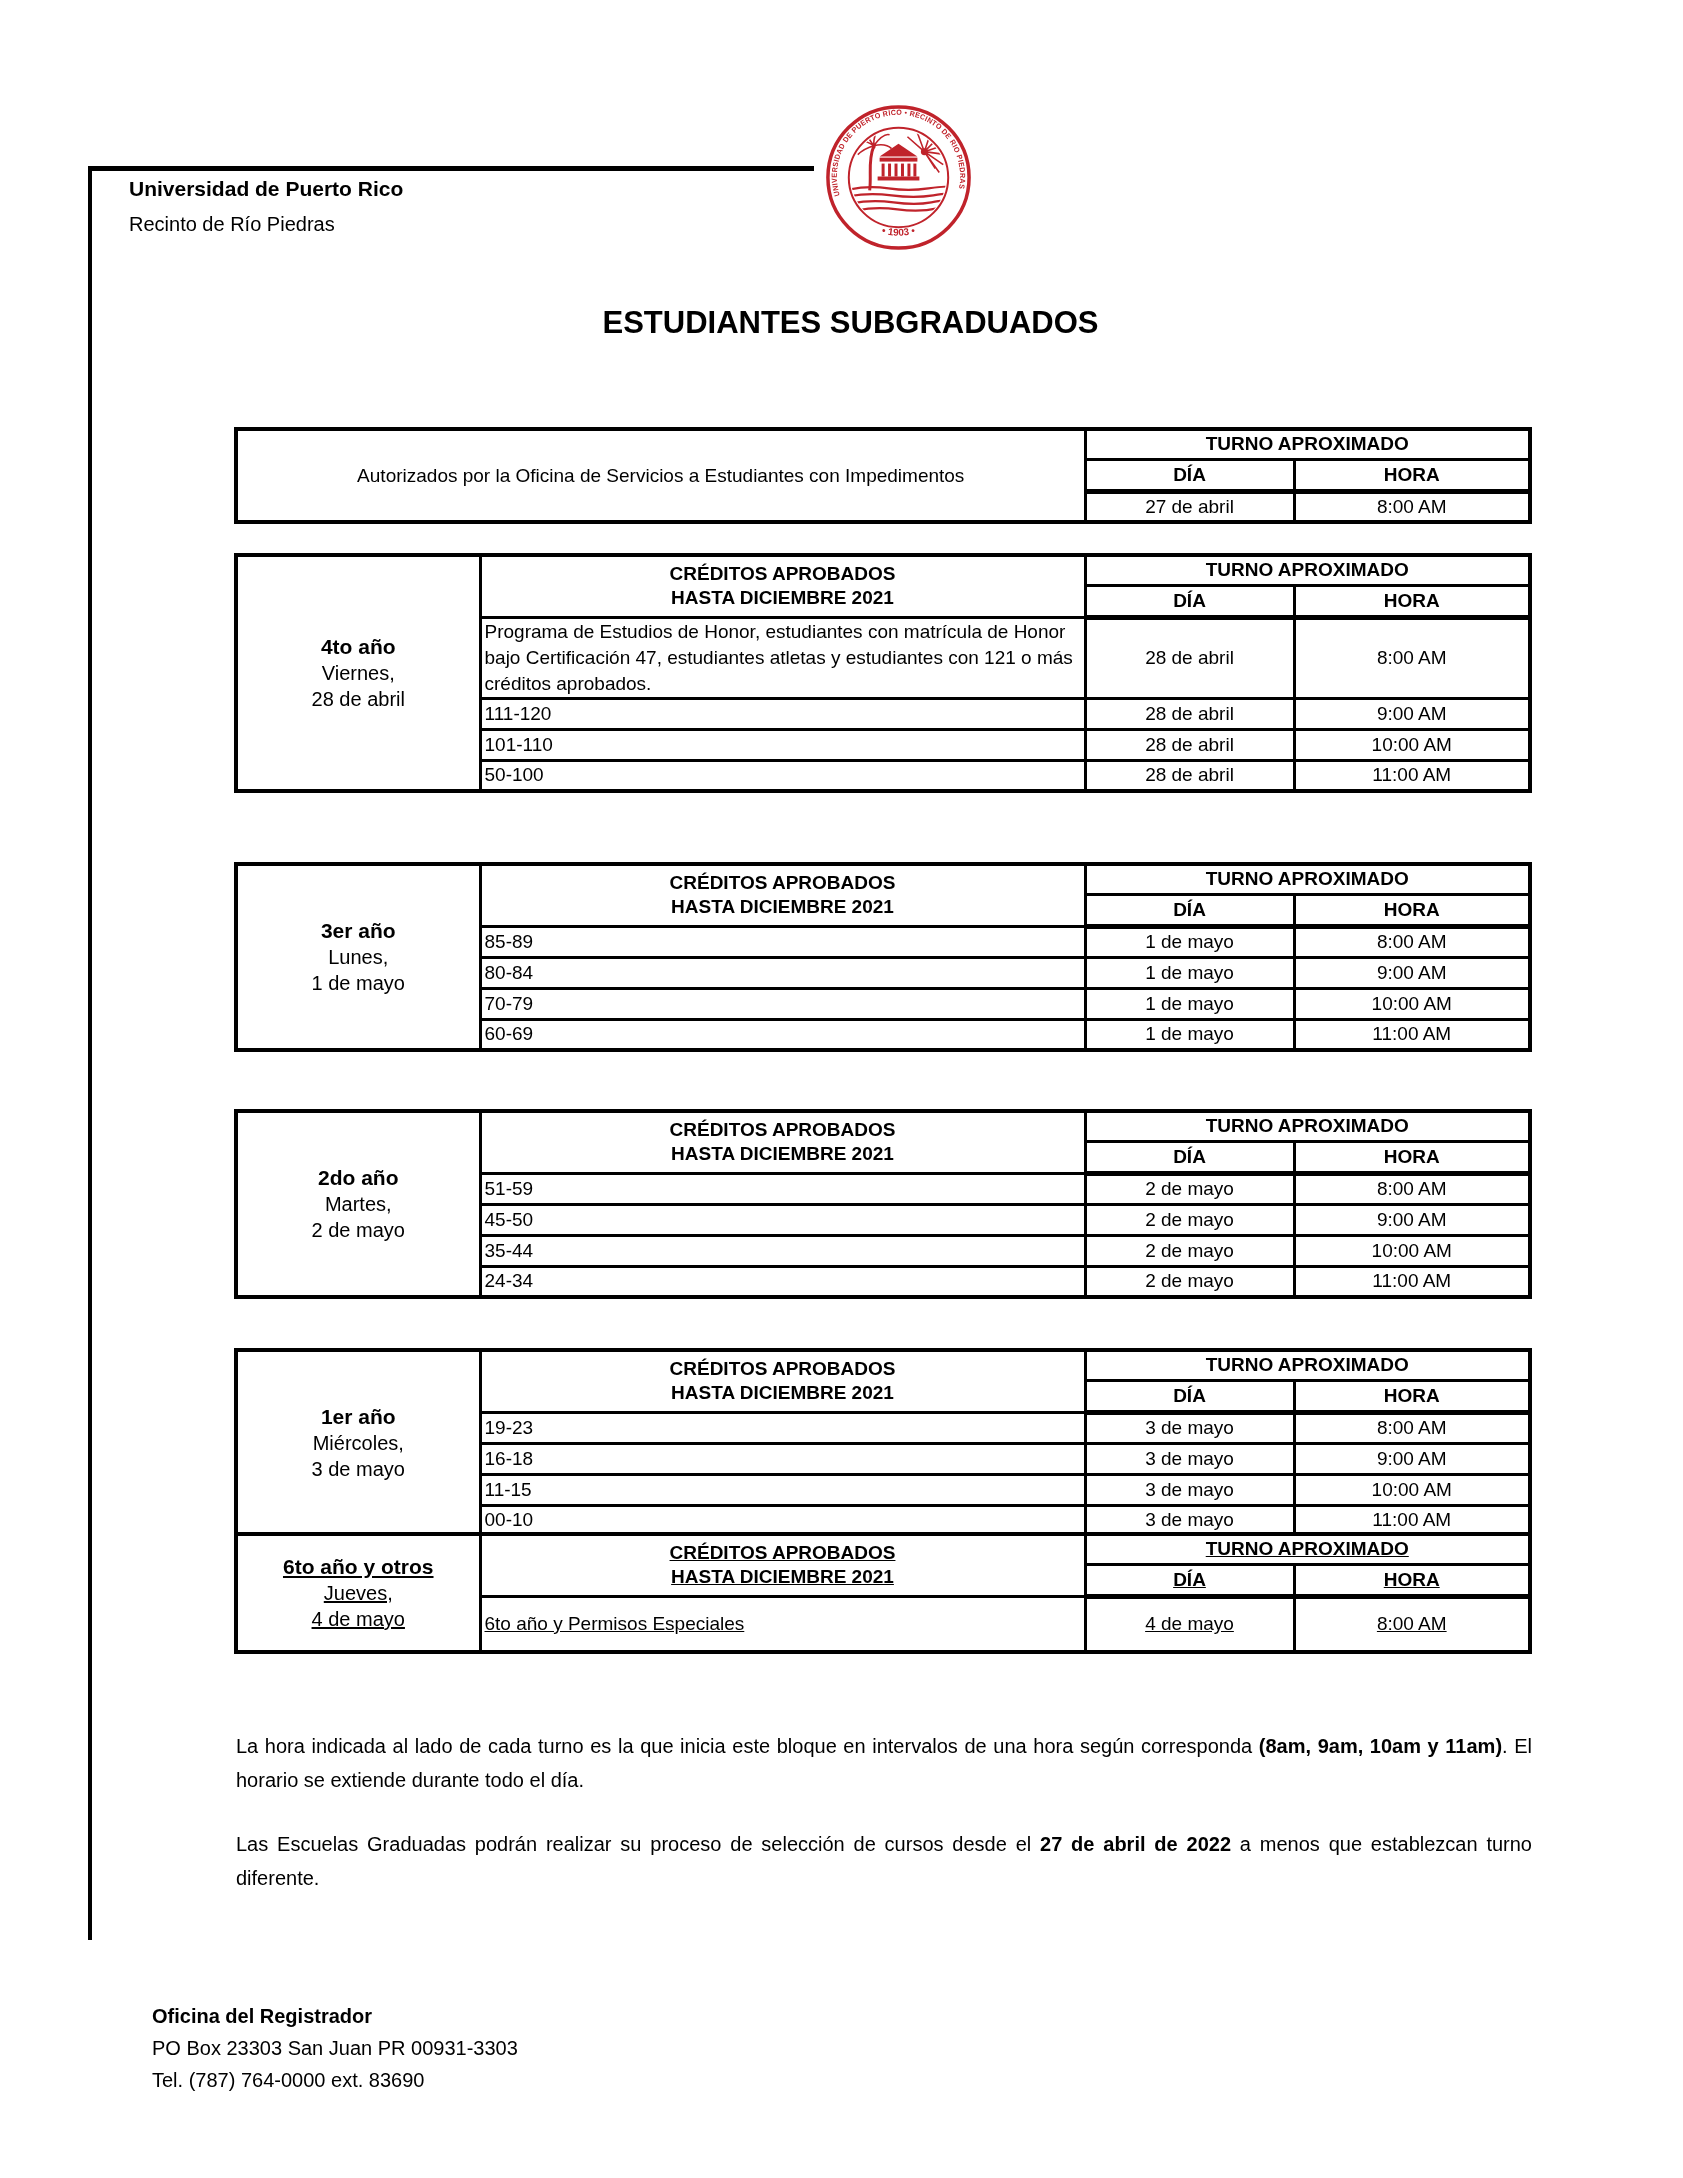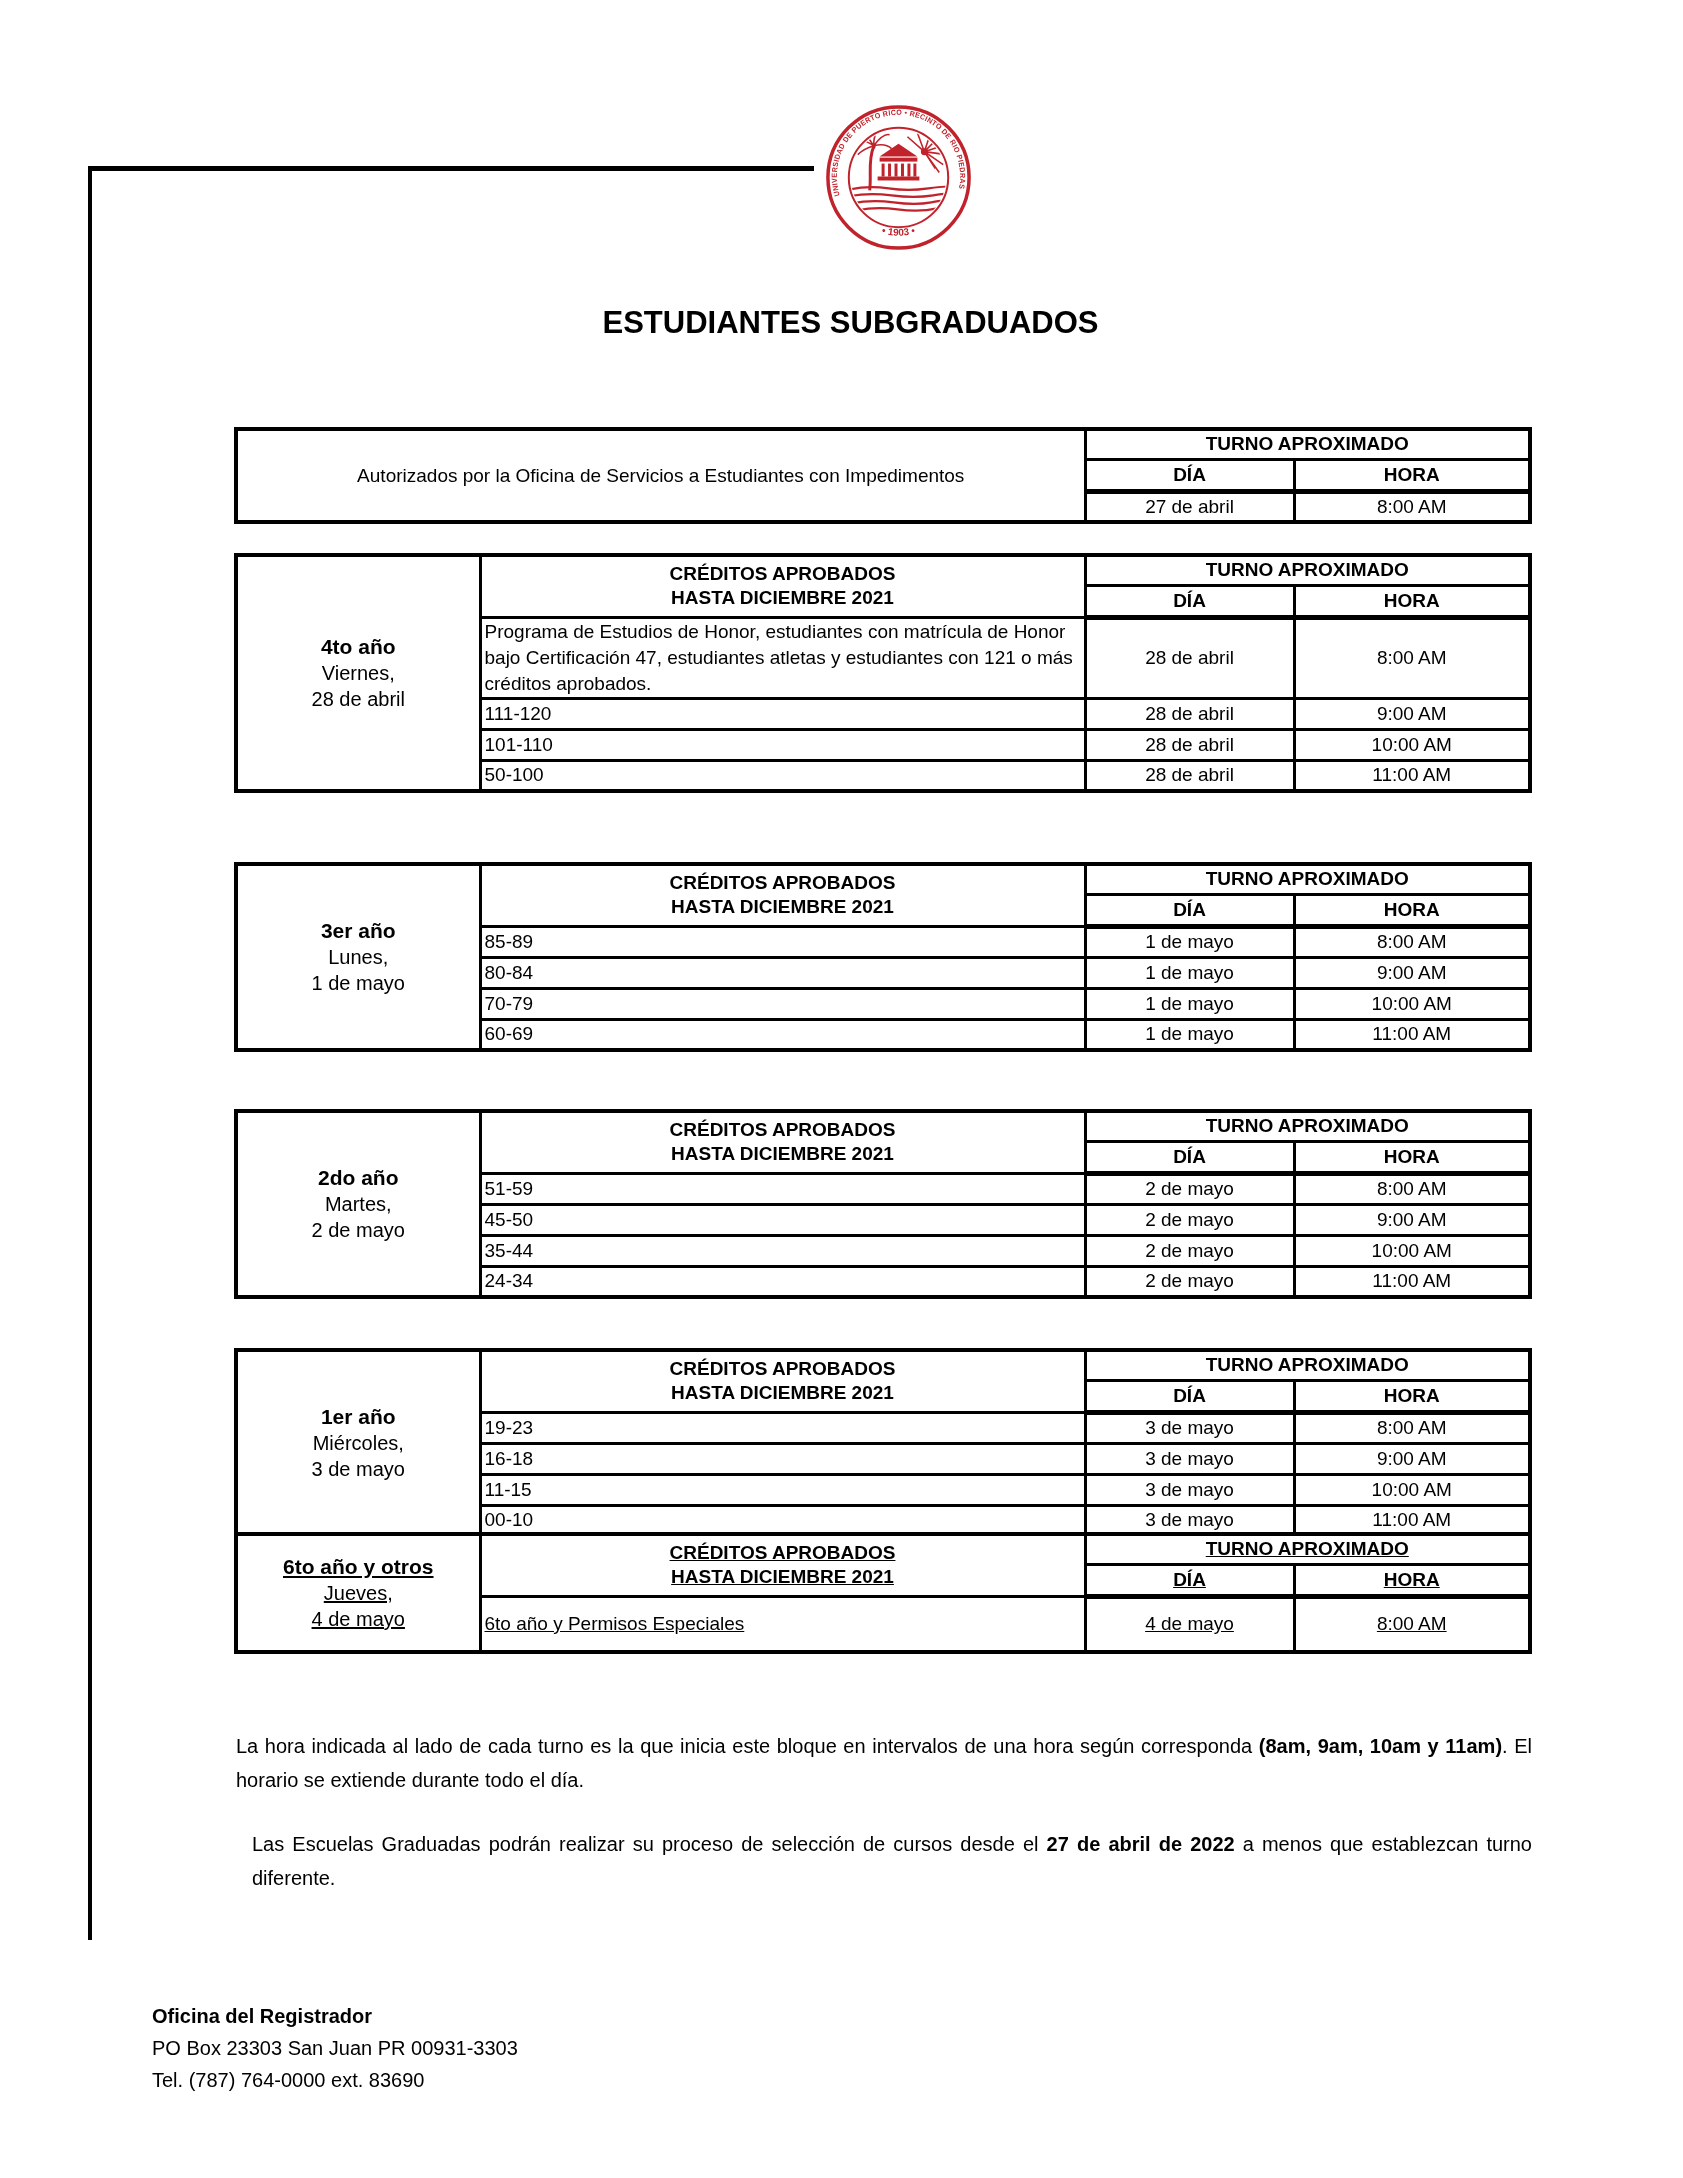--- a/index.html
+++ b/index.html
@@ -39,34 +39,38 @@
   td.cc { text-align:center; }
   td.cred { text-align:left; line-height:26px; }
   td.ilabel { text-align:center; font-size:20px; }
   td.ylabel { text-align:center; vertical-align:middle; }
   .yname { font-size:21px; font-weight:bold; line-height:26px; max-width:159px; margin:0 auto; }
   .yday { font-size:20px; line-height:26px; }
 
   .notes { position:absolute; left:236px; top:1729px; width:1296px; }
   .notes p { margin:0; font-size:20px; line-height:34px; }
   .notes p.just { text-align:justify; }
-  .notes p.n2 { margin-top:30px;margin-left:16px; }
+  .notes p.n2 { margin-top:30px; }
   .notes p.n3 { margin-top:38px; }
 
   .footer { position:absolute; left:124px; top:2000px; font-size:20px; line-height:32px;margin-left:28px; }
   .f-office { font-weight:bold; }
 </style>
 </head>
 <body>
 
 <div class="page">
 
   <div class="frame-top"></div>
   <div class="frame-left"></div>
 
+  <div class="org">
+    <div class="org-name">Universidad de Puerto Rico</div>
+    <div class="org-campus">Recinto de Río Piedras</div>
+  </div>
 
   <svg class="seal" width="169" height="169" viewBox="0 0 170 170">
     <rect x="0" y="0" width="170" height="170" fill="#ffffff"></rect>
     <circle cx="85" cy="85" r="71" fill="#ffffff" stroke="#c0232b" stroke-width="3.5"></circle>
     <defs>
       <path id="arcTop" d="M 26,103 A 62,62 0 1 1 144,103" fill="none"></path>
       <path id="arcBottom" d="M 45,128 A 59,59 0 0 0 125,128" fill="none"></path>
       <clipPath id="innerClip">
           <circle cx="85" cy="85" r="48"></circle>
         </clipPath>

